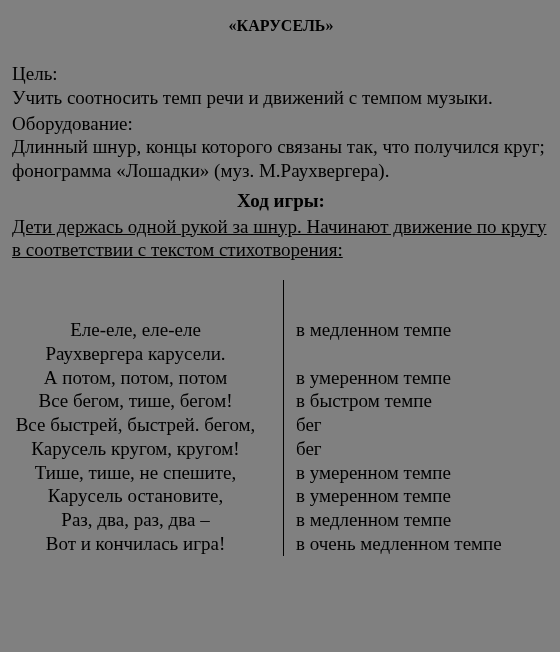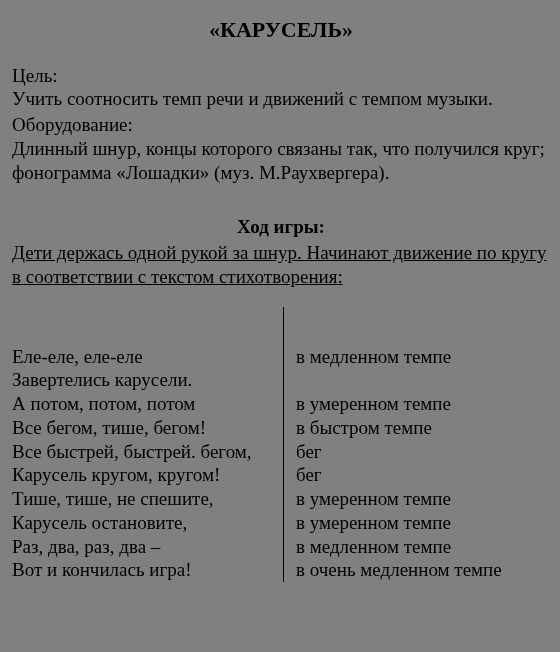--- a/index.html
+++ b/index.html
@@ -14,49 +14,50 @@
     color: #000;
     font-size: 19px;
     line-height: 1.25;
     box-sizing: border-box;
     padding: 10px 10px 10px 12px;
     overflow: hidden;
   }
   .title {
     text-align: center;
     font-weight: bold;
-    font-size: 22px;
+    font-size: 16px;
     margin-top: 6px;
-    margin-bottom: 20px;
+    margin-bottom: 26px;
   }
   .label {
     font-weight: normal;
   }
   .block {
     margin-bottom: 2px;
   }
   .gameplay-heading {
     text-align: center;
     font-weight: bold;
-    margin-top: 31px;
+    margin-top: 6px;
     margin-bottom: 2px;
   }
   .intro {
     margin-bottom: 18px;
     text-decoration: underline;
   }
   .row {
     display: flex;
     width: 100%;
   }
   .cell-left {
     width: 272px;
     border-right: 1px solid #000;
     padding-right: 24px;
     box-sizing: border-box;
+    text-align: center;
   }
   .cell-right {
     flex: 1;
     padding-left: 12px;
     box-sizing: border-box;
   }
   .spacer-row .cell-left,
   .spacer-row .cell-right {
     height: 38px;
   }
@@ -84,21 +85,21 @@
   <div class="row spacer-row">
     <div class="cell-left"></div>
     <div class="cell-right"></div>
   </div>
 
 <div class="row">
       <div class="cell-left">Еле-еле, еле-еле</div>
       <div class="cell-right">в медленном темпе</div>
     </div>
     <div class="row">
-      <div class="cell-left">Завертелись карусели.</div>
+      <div class="cell-left">Раухвергера карусели.</div>
       <div class="cell-right"></div>
     </div>
     <div class="row">
       <div class="cell-left">А потом, потом, потом</div>
       <div class="cell-right">в умеренном темпе</div>
     </div>
     <div class="row">
       <div class="cell-left">Все бегом, тише, бегом!</div>
       <div class="cell-right">в быстром темпе</div>
     </div>

